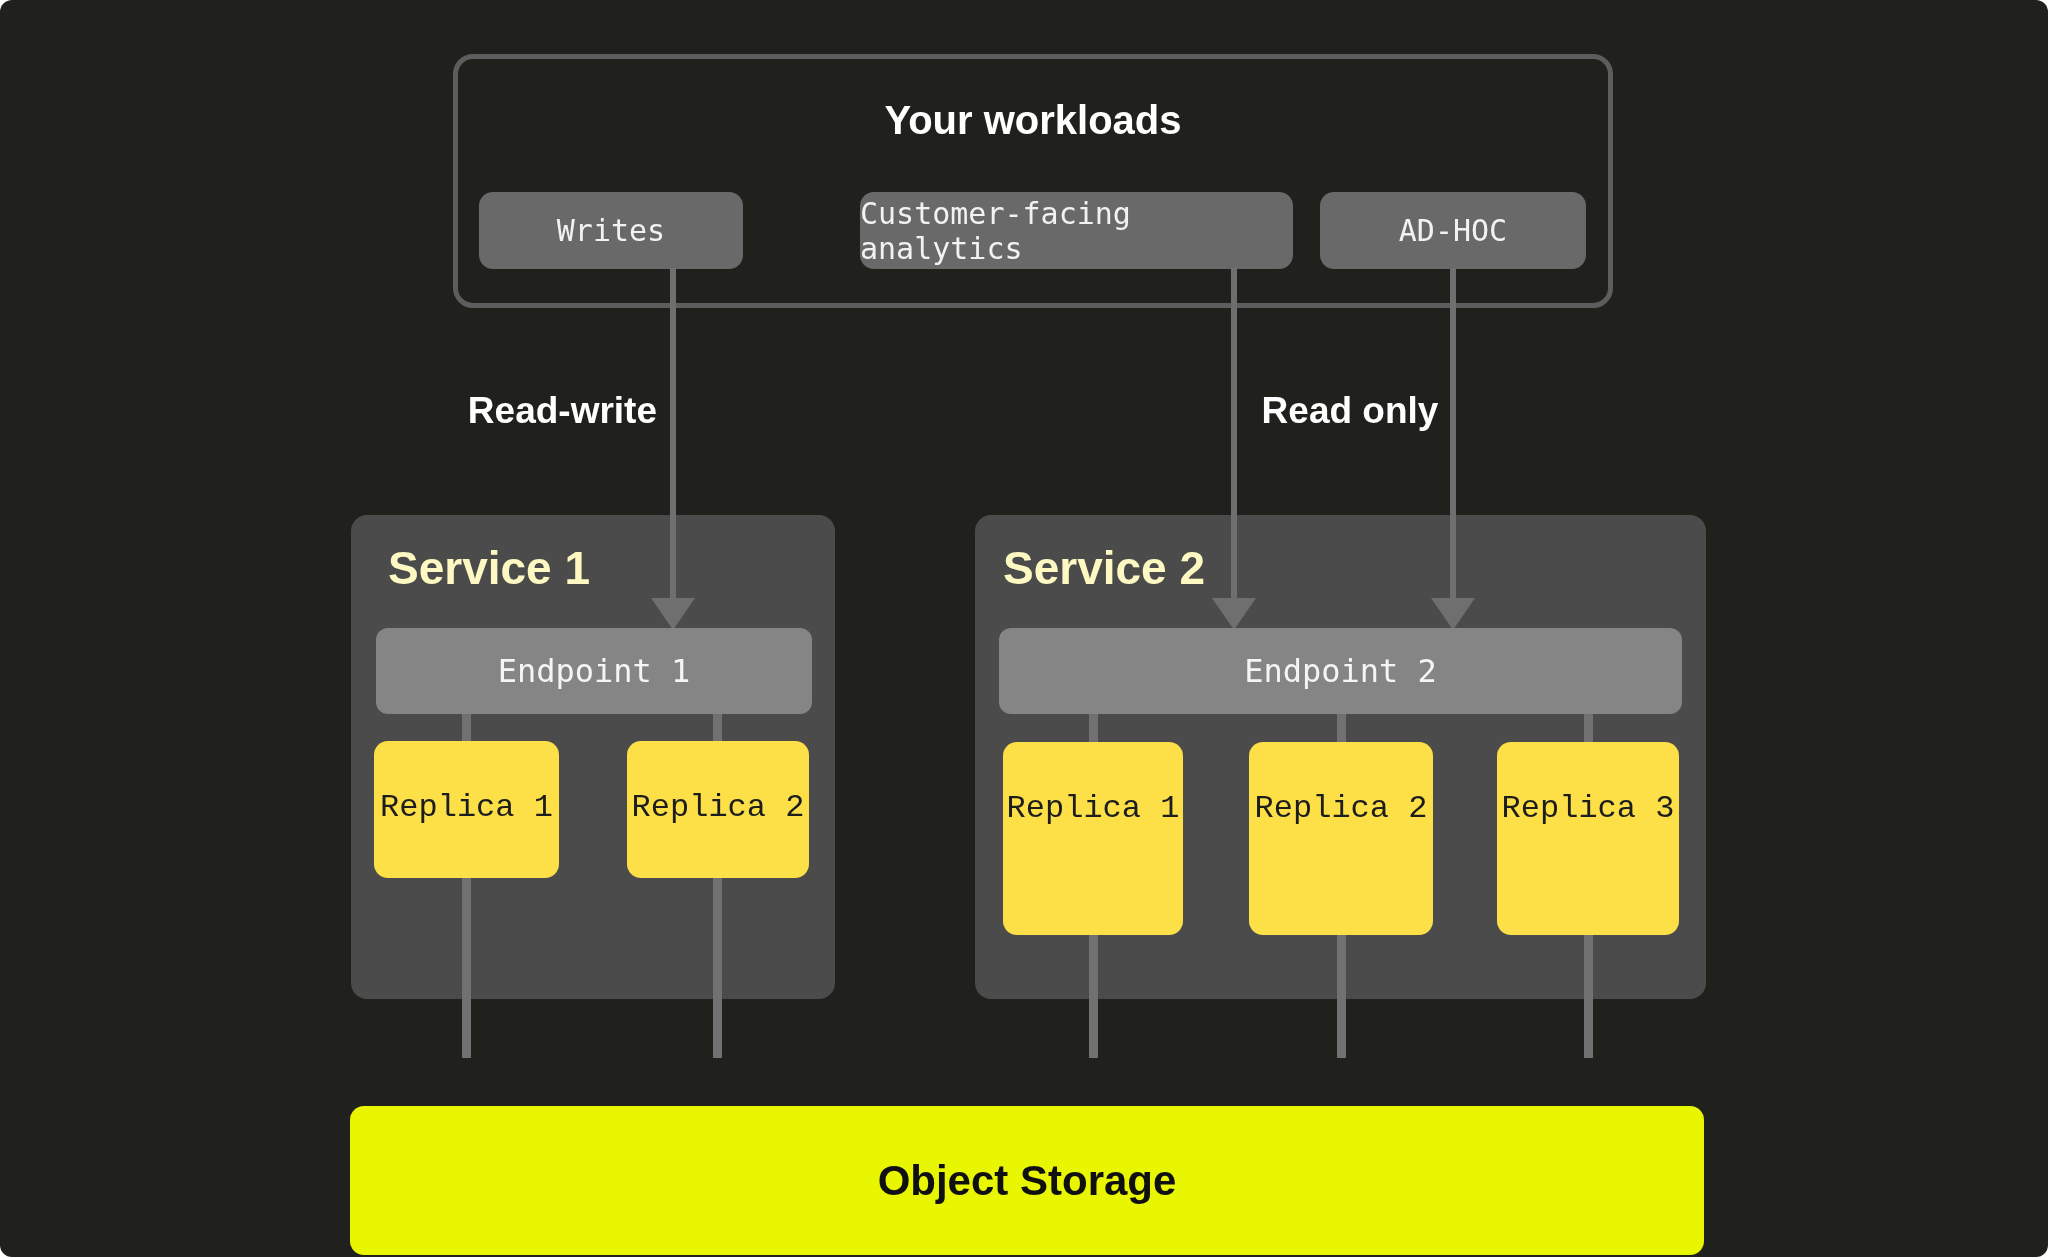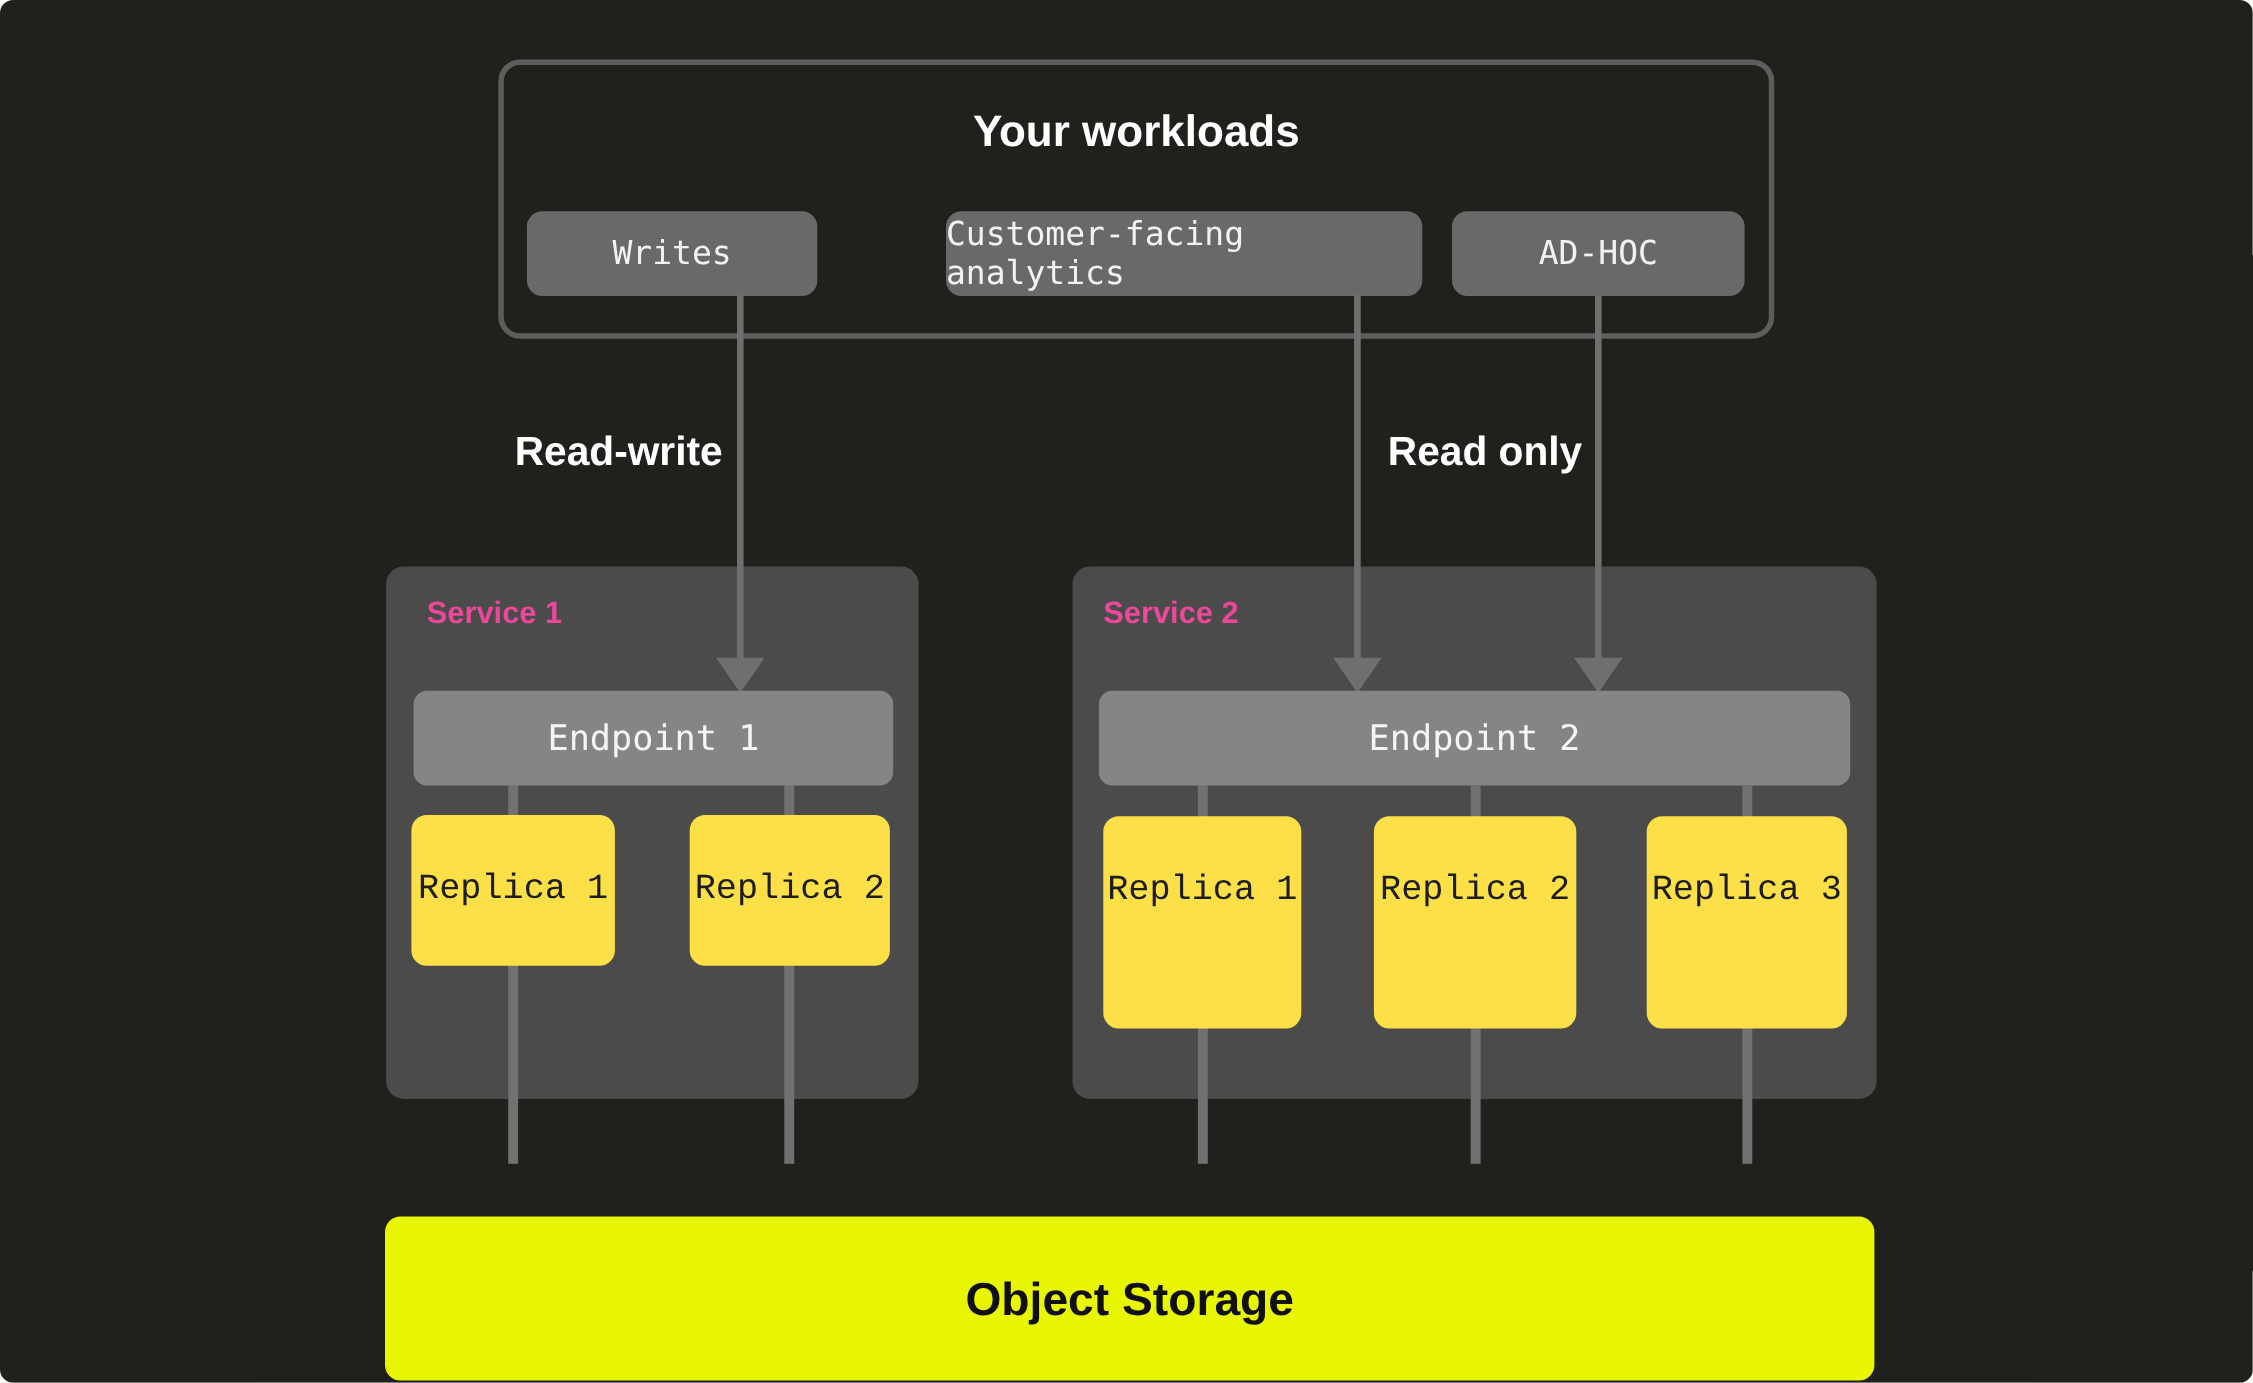--- a/index.html
+++ b/index.html
@@ -41,21 +41,21 @@
   .edge-label{
     position:absolute;top:390px;color:#ffffff;font-size:37px;font-weight:bold;
   }
   .edge-readwrite{left:377px;width:280px;text-align:right;}
   .edge-readonly{left:1210px;width:280px;text-align:center;}
   
   .service{position:absolute;top:515px;height:484px;background:#4b4b4b;border-radius:16px;z-index:2;}
   .service-1{left:351px;width:484px;}
   .service-2{left:975px;width:731px;}
   .service-title{
-    position:absolute;top:541px;color:#ec4899;font-size:28px;font-weight:bold;z-index:4;
+    position:absolute;top:541px;color:#fef9c3;font-size:46px;font-weight:bold;z-index:4;
   }
   .st-1{left:388px;}
   .st-2{left:1003px;}
   .endpoint{
     position:absolute;top:628px;height:86px;background:#858585;border-radius:12px;z-index:4;
     display:flex;align-items:center;justify-content:center;
     color:#f5f5f5;font-family:"DejaVu Sans Mono", monospace;font-size:32px;
   }
   .endpoint-1{left:376px;width:436px;}
   .endpoint-2{left:999px;width:683px;text-align:center;}

